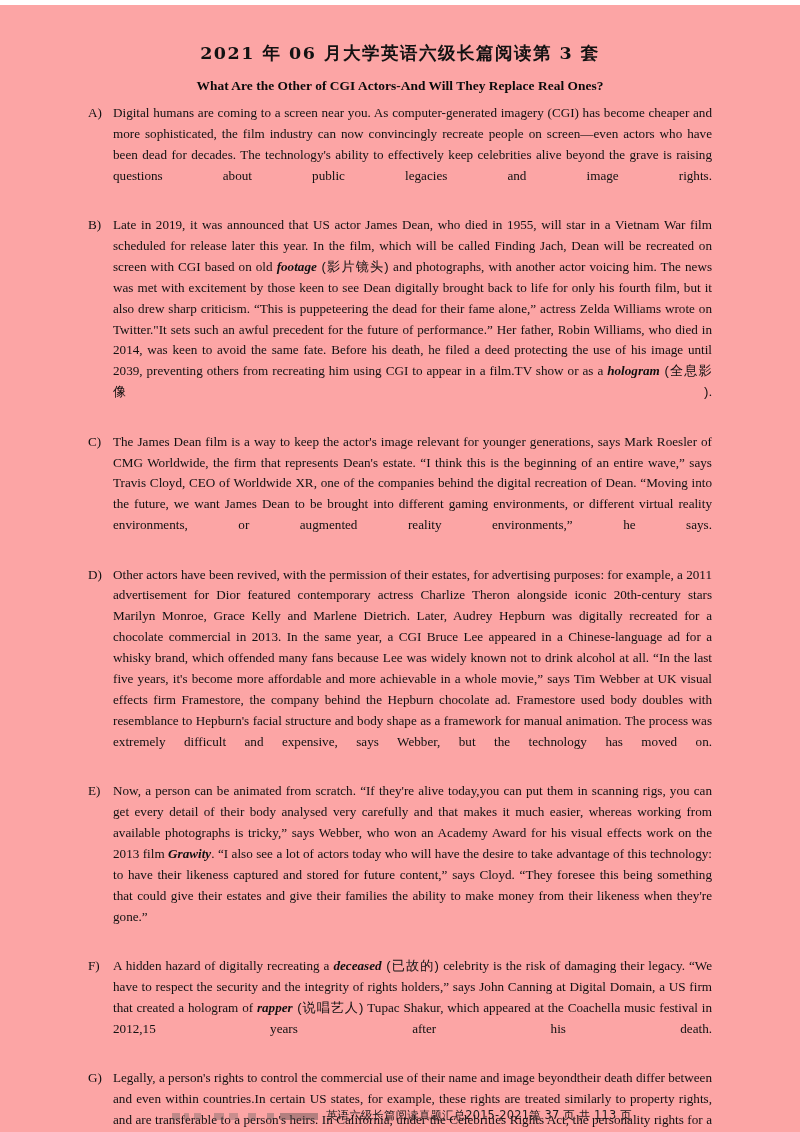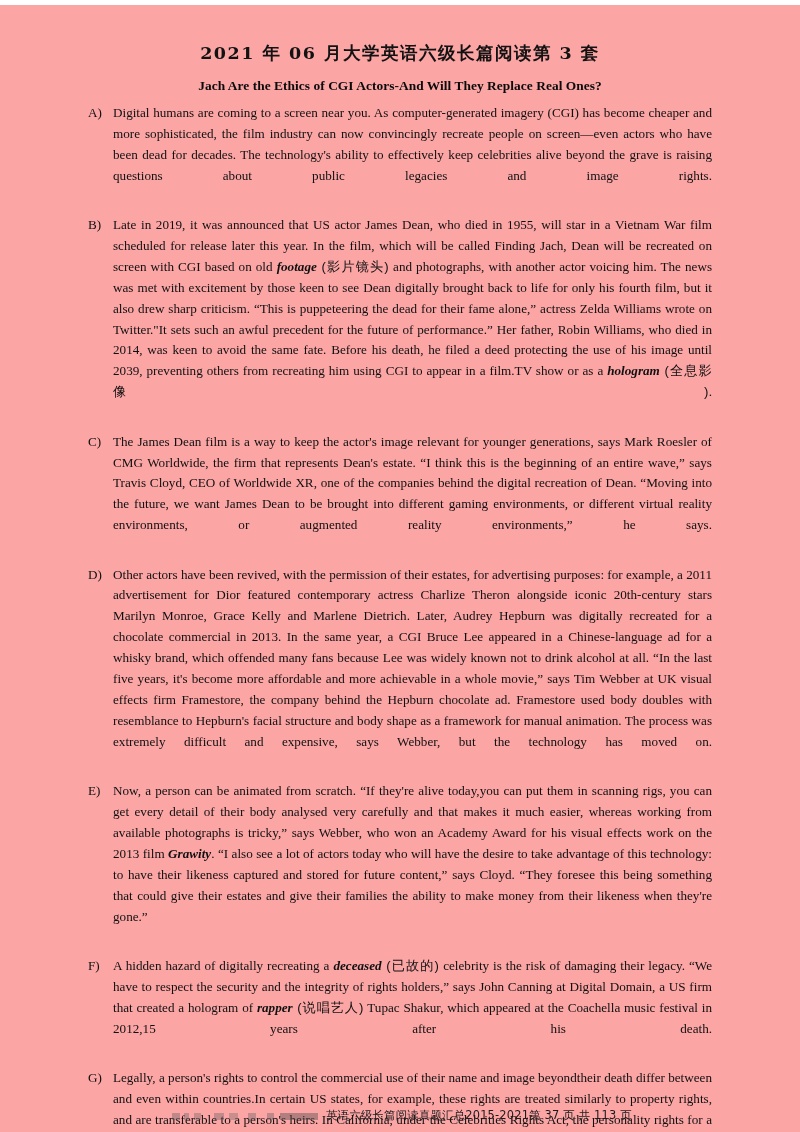--- a/index.html
+++ b/index.html
@@ -155,21 +155,21 @@
 </style>
 </head>
 <body>
 
 <div class="page">
 
   <h1 class="doc-title">
     <span class="cjk">2021 年 06 月大学英语六级长篇阅读第 3 套</span>
   </h1>
 
-  <h2 class="article-title">Jach Are the Ethics of CGI Actors-And Will They Replace Real Ones?</h2>
+  <h2 class="article-title">What Are the Other of CGI Actors-And Will They Replace Real Ones?</h2>
 
   <div class="body-wrap">
 
     <div class="para">
       <span class="marker">A)</span>
       <span class="ptext">Digital humans are coming to a screen near you. As computer-generated imagery (CGI) has become cheaper and more sophisticated, the film industry can now convincingly recreate people on screen—even actors who have been dead for decades. The technology's ability to effectively keep celebrities alive beyond the grave is raising questions about public legacies and image rights.</span>
     </div>
 
     <div class="para">
       <span class="marker">B)</span>

